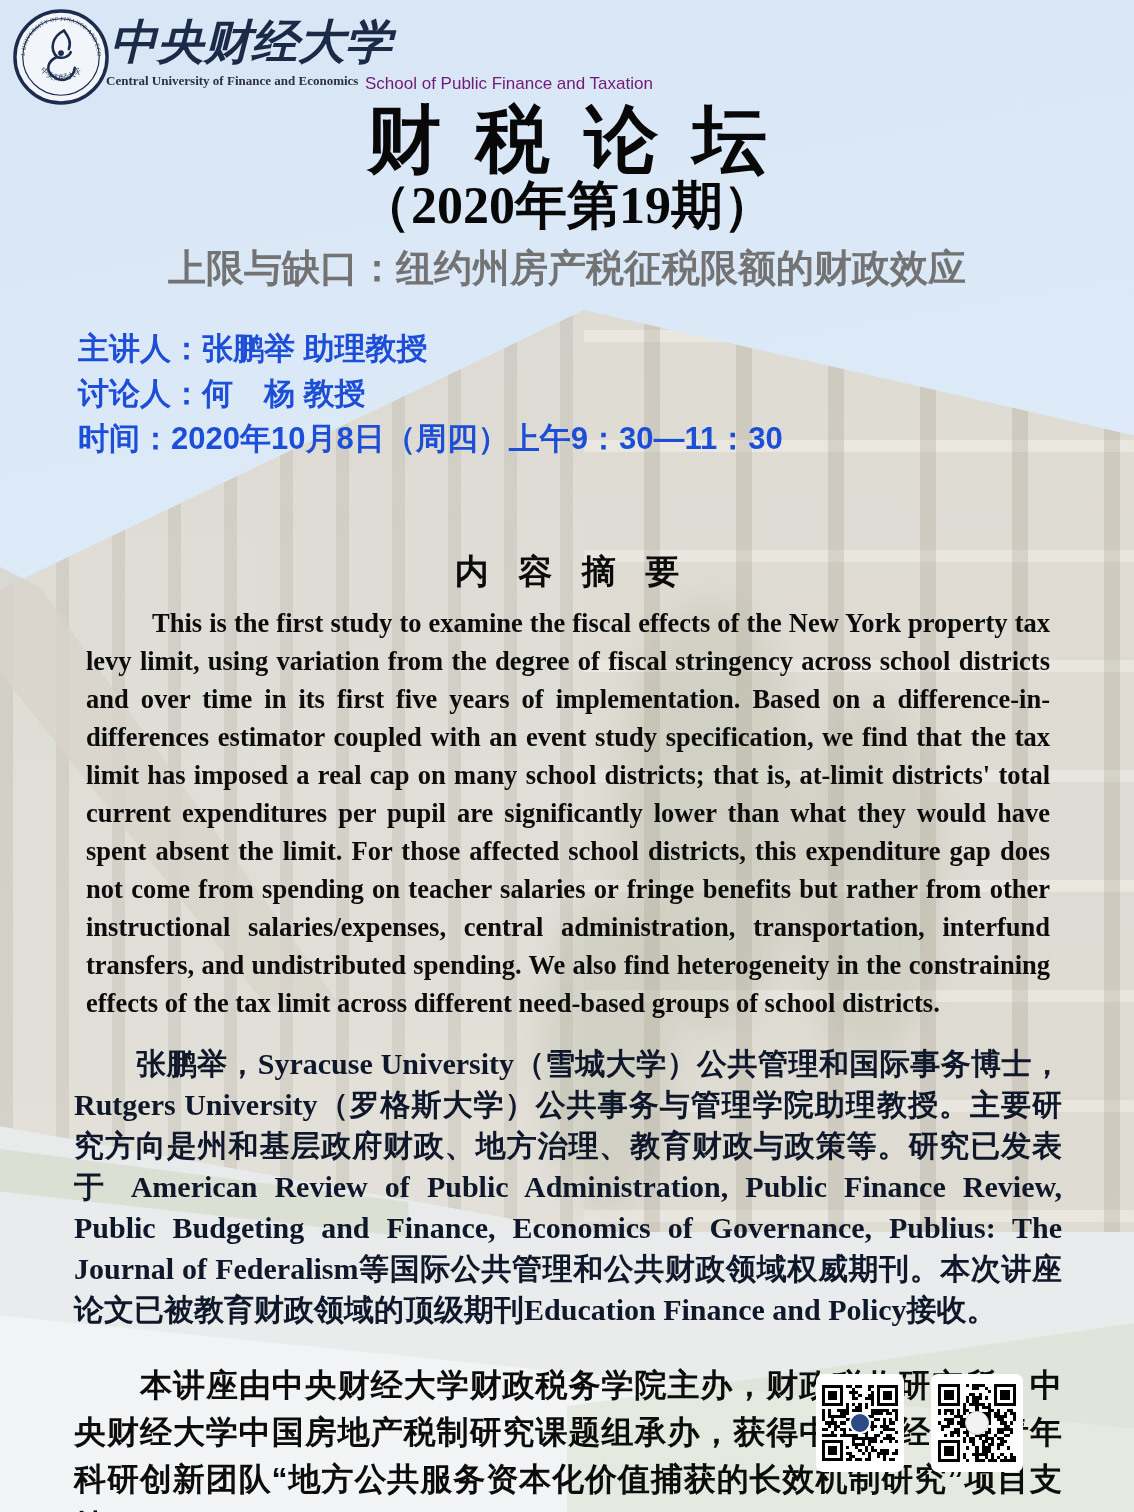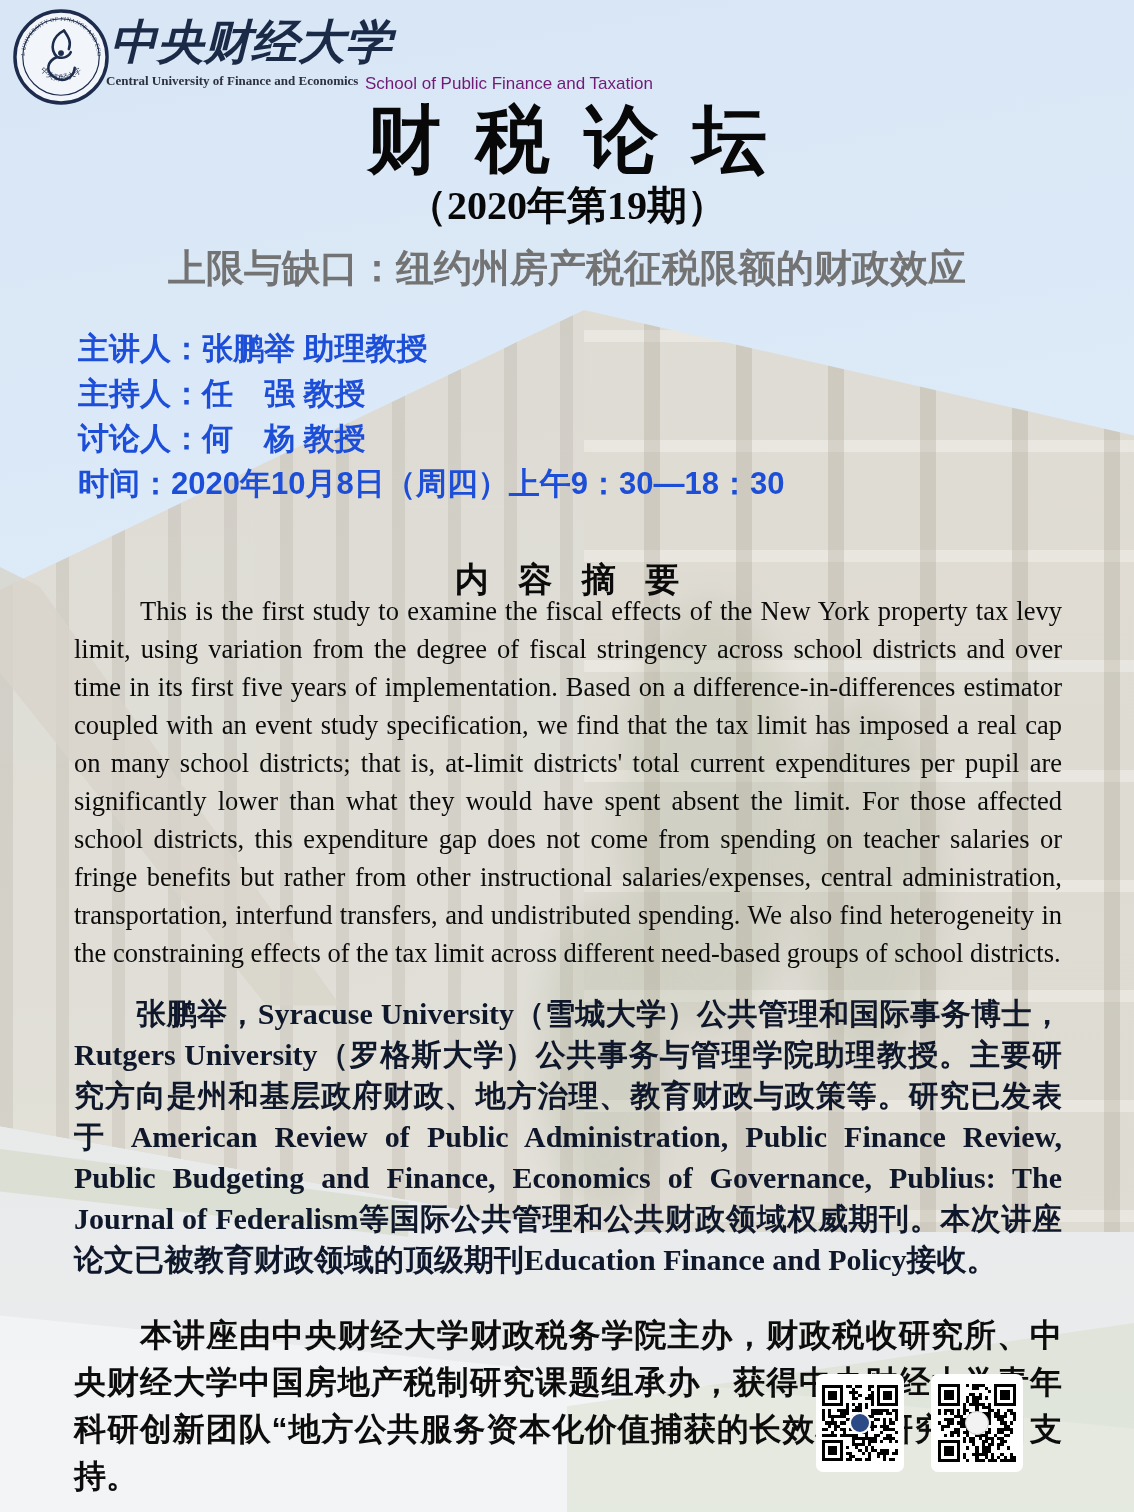--- a/index.html
+++ b/index.html
@@ -42,32 +42,32 @@
   .uni-en{left:106px;top:73px;width:246px;text-align:center;
     font-family:"Liberation Serif",serif;font-weight:700;font-size:13px;color:#2c3140;white-space:nowrap;}
   .school-cn{left:362px;top:24px;font-weight:700;font-size:40px;letter-spacing:6px;
     color:#39455f;white-space:nowrap;}
   .school-en{left:365px;top:74px;font-size:17px;color:#701a75;white-space:nowrap;}
 
   .forum-title{left:0;right:0;top:100px;text-align:center;
     font-family:"Liberation Serif",serif;font-weight:900;font-size:74px;line-height:80px;
     letter-spacing:8px;text-indent:8px;color:#080808;}
   .forum-issue{left:0;right:0;top:182px;text-align:center;
-    font-family:"Liberation Serif",serif;font-weight:700;font-size:40px;line-height:48px;color:#080808;}
+    font-family:"Liberation Serif",serif;font-weight:700;font-size:52px;line-height:48px;color:#080808;}
   .lecture-title{left:0;right:0;top:246px;text-align:center;
     font-weight:700;font-size:38px;line-height:44px;color:#737373;}
 
   .info-block{left:78px;top:326px;font-weight:700;font-size:31px;line-height:45px;color:#1d4ed8;}
   .info-line{white-space:nowrap;}
 
   .abstract-heading{left:0;right:0;top:549px;text-align:center;
-    font-weight:700;font-size:34px;letter-spacing:10px;text-indent:10px;color:#0b0b0b;margin-top:8px;}
+    font-weight:700;font-size:34px;letter-spacing:10px;text-indent:10px;color:#0b0b0b;}
 
   .text-col{left:74px;top:592px;width:988px;text-align:justify;}
-  .para-en{margin:0;font-family:"Liberation Serif",serif;font-weight:400;
+  .para-en{margin:12px;font-family:"Liberation Serif",serif;font-weight:700;
     font-size:26.5px;line-height:38px;text-indent:66px;color:#0c0c0c;}
   .para-bio{margin:21px 0 0 0;font-family:"Liberation Serif",serif;font-weight:700;
     font-size:30px;line-height:41px;text-indent:62px;color:#0f172a;}
   .para-host{margin:32px 0 0 0;font-weight:700;font-size:32px;line-height:47px;
     text-indent:66px;color:#0c0c0c;}
 
   .qr-tile{position:absolute;z-index:2;background:#fff;border-radius:7px;}
   .qr-left{left:816px;top:1374px;width:88px;height:98px;}
   .qr-right{left:931px;top:1374px;width:92px;height:98px;}
   .qr-tile svg{position:absolute;left:50%;top:50%;transform:translate(-50%,-50%);}
@@ -118,23 +118,22 @@
   <div class="layer uni-cn">中央财经大学</div>
   <div class="layer uni-en">Central University of Finance and Economics</div>
   <div class="layer school-en">School of Public Finance and Taxation</div>
 
   <div class="layer forum-title">财 税 论 坛</div>
   <div class="layer forum-issue">（2020年第19期）</div>
   <div class="layer lecture-title">上限与缺口：纽约州房产税征税限额的财政效应</div>
 
   <div class="layer info-block">
     <div class="info-line"><span>主讲人：</span><span>张鹏举 助理教授</span></div>
-    <div class="info-line"><span>主持人：</span><span>任　强 教授</span></div>
     <div class="info-line"><span>讨论人：</span><span>何　杨 教授</span></div>
-    <div class="info-line"><span>时间：</span><span>2020年10月8日（周四）上午9：30—18：30</span></div>
+    <div class="info-line"><span>时间：</span><span>2020年10月8日（周四）上午9：30—11：30</span></div>
   </div>
 
   <div class="layer abstract-heading">内 容 摘 要</div>
 
   <div class="layer text-col">
     <p class="para-en">This is the first study to examine the fiscal effects of the New York property tax levy limit, using variation from the degree of fiscal stringency across school districts and over time in its first five years of implementation. Based on a difference-in-differences estimator coupled with an event study specification, we find that the tax limit has imposed a real cap on many school districts; that is, at-limit districts' total current expenditures per pupil are significantly lower than what they would have spent absent the limit. For those affected school districts, this expenditure gap does not come from spending on teacher salaries or fringe benefits but rather from other instructional salaries/expenses, central administration, transportation, interfund transfers, and undistributed spending. We also find heterogeneity in the constraining effects of the tax limit across different need-based groups of school districts.</p>
     <p class="para-bio">张鹏举，Syracuse University（雪城大学）公共管理和国际事务博士，Rutgers University（罗格斯大学）公共事务与管理学院助理教授。主要研究方向是州和基层政府财政、地方治理、教育财政与政策等。研究已发表于 American Review of Public Administration, Public Finance Review, Public Budgeting and Finance, Economics of Governance, Publius: The Journal of Federalism等国际公共管理和公共财政领域权威期刊。本次讲座论文已被教育财政领域的顶级期刊Education Finance and Policy接收。</p>
     <p class="para-host">本讲座由中央财经大学财政税务学院主办，财政税收研究所、中央财经大学中国房地产税制研究课题组承办，获得中央财经大学青年科研创新团队“地方公共服务资本化价值捕获的长效机制研究”项目支持。</p>
   </div>
 

